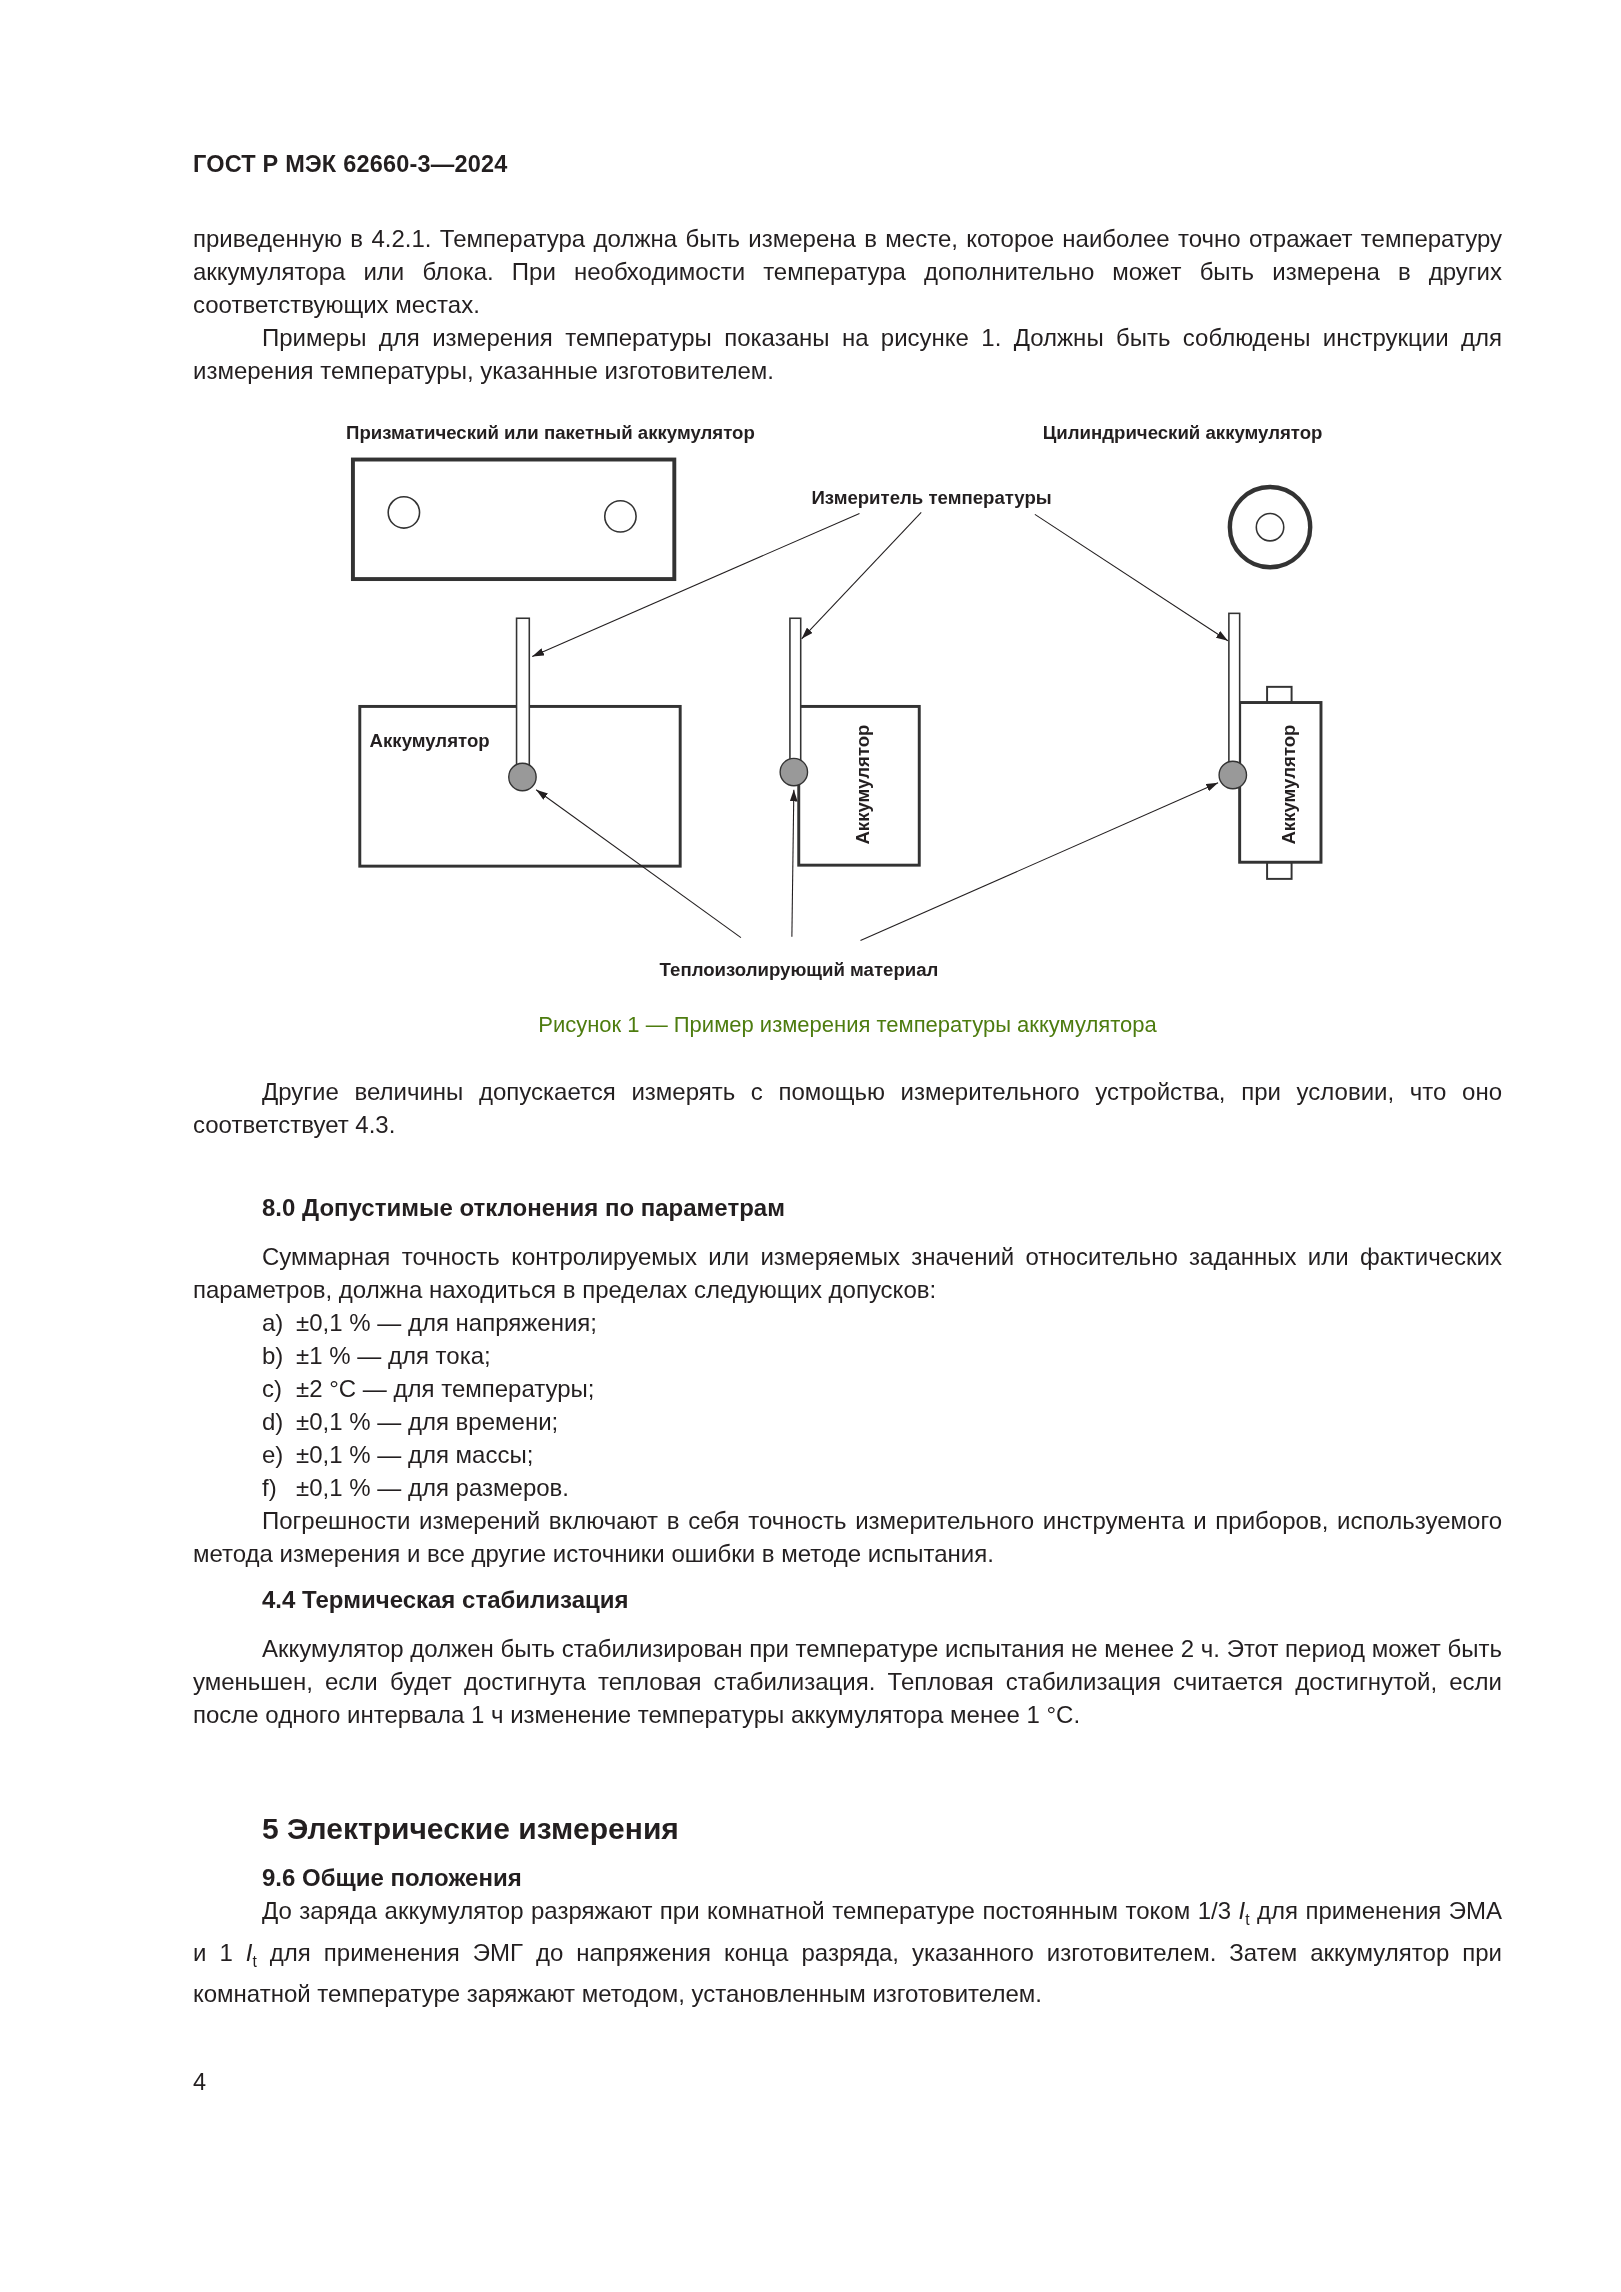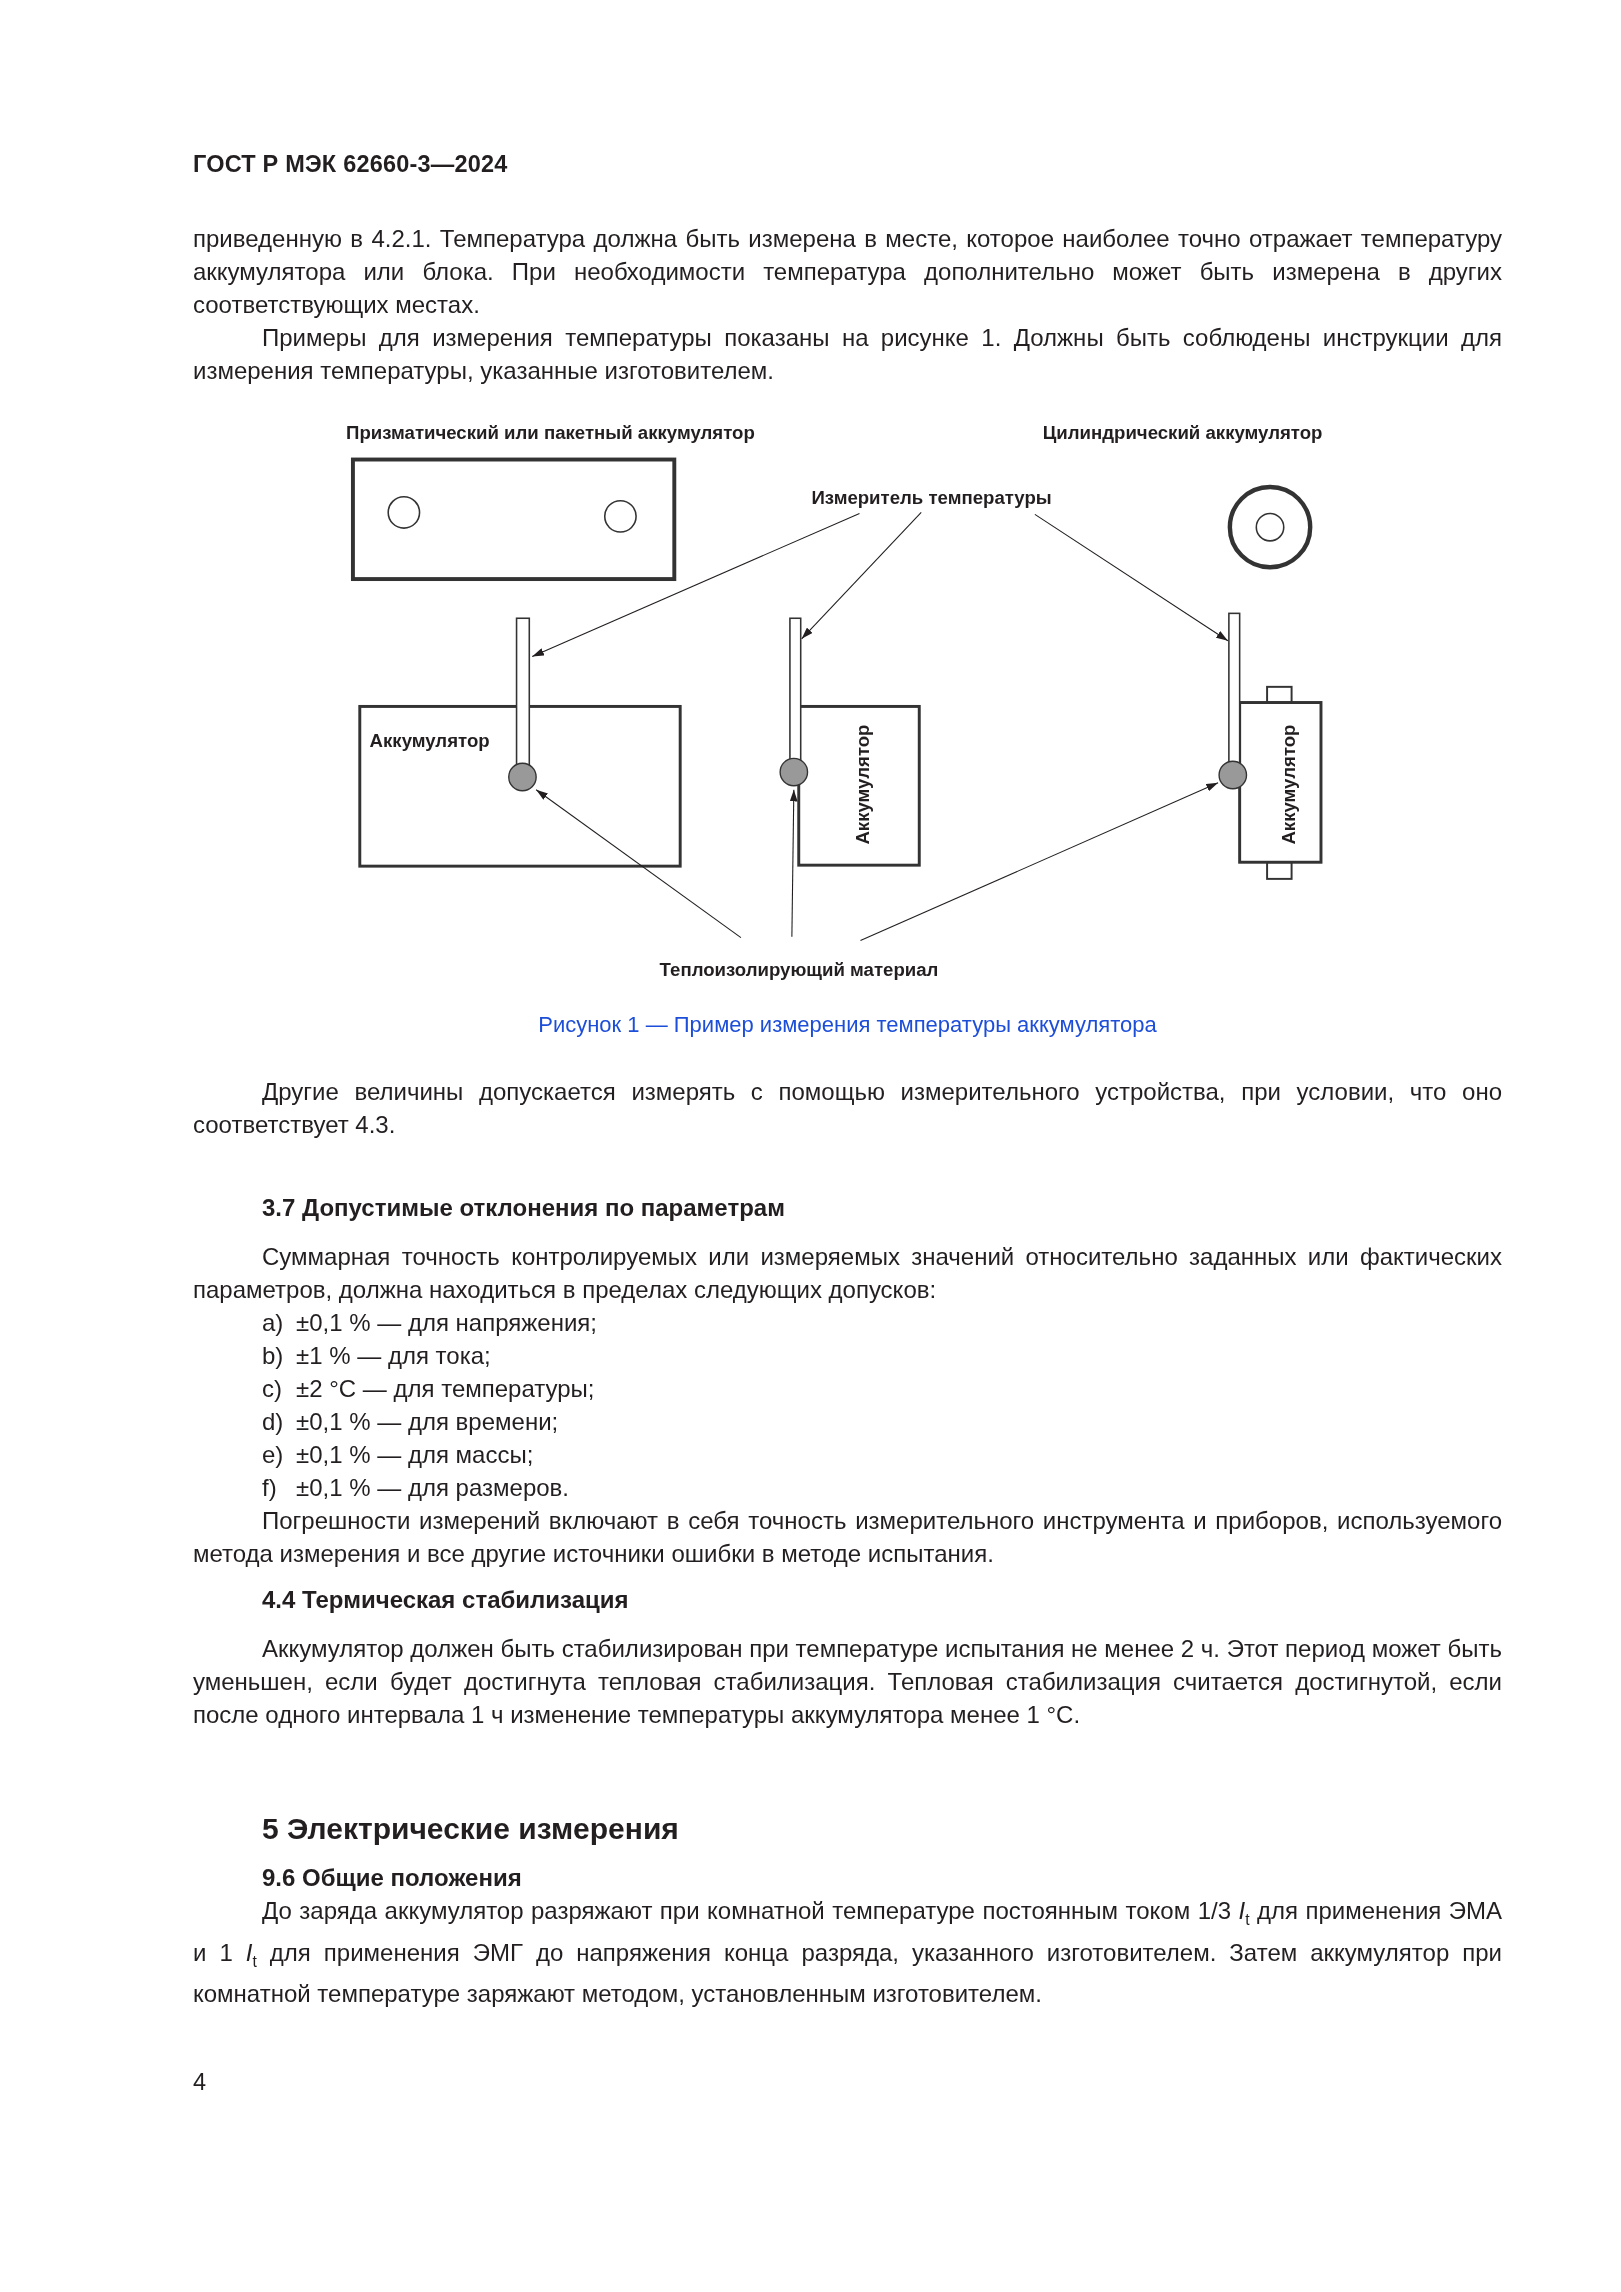--- a/index.html
+++ b/index.html
@@ -7,21 +7,21 @@
          font-family: "Liberation Sans", "DejaVu Sans", sans-serif; color: #231f20; }
   .page-header { position: absolute; left: 193px; top: 151px; font-size: 23.5px; font-weight: bold; letter-spacing: 0.2px; }
   .block { position: absolute; left: 193px; width: 1309px; font-size: 24px; line-height: 33px; }
   .p { margin: 0; text-align: justify; text-align-last: left; }
   .p.indent { text-indent: 69px; }
   .h { margin: 0; font-weight: bold; padding-left: 69px; font-size: 24px; }
   .h1 { margin: 0; font-weight: bold; padding-left: 69px; font-size: 30px; }
   .list { margin: 0; padding: 0; list-style: none; padding-left: 69px; }
   .list li { margin: 0; }
   .list .mark { display: inline-block; width: 27.4px; }
-  .caption { position: absolute; left: 193px; width: 1309px; top: 1012px; text-align: center; font-size: 22px; color: #1d4ed8; }
+  .caption { position: absolute; left: 193px; width: 1309px; top: 1012px; text-align: center; font-size: 22px; color: #4d7c0f; }
   .page-number { position: absolute; left: 193px; top: 2069px; font-size: 23.5px; }
   svg text { font-family: "Liberation Sans", "DejaVu Sans", sans-serif; font-weight: bold; fill: #231f20; }
   .sub { font-size: 15.7px; vertical-align: -5.9px; }
   i.var { font-style: italic; }
 </style>
 </head>
 <body>
 
 <div class="page-header">ГОСТ Р МЭК 62660-3—2024</div>
 
@@ -89,21 +89,21 @@
   </g>
 </svg>
 
 <div class="caption">Рисунок 1 — Пример измерения температуры аккумулятора</div>
 
 <div class="block" style="top:1075px;">
   <p class="p indent">Другие величины допускается измерять с помощью измерительного устройства, при условии, что оно соответствует 4.3.</p>
 </div>
 
 <div class="block" style="top:1191px;">
-  <h3 class="h">3.7  Допустимые отклонения по параметрам</h3>
+  <h3 class="h">8.0  Допустимые отклонения по параметрам</h3>
   <p class="p indent" style="margin-top:15.7px;">Суммарная точность контролируемых или измеряемых значений относительно заданных или фактических параметров, должна находиться в пределах следующих допусков:</p>
   <ul class="list">
     <li><span class="mark">a)</span> <span>±0,1 % — для напряжения;</span></li>
     <li><span class="mark">b)</span> <span>±1 % — для тока;</span></li>
     <li><span class="mark">c)</span> <span>±2 °C — для температуры;</span></li>
     <li><span class="mark">d)</span> <span>±0,1 % — для времени;</span></li>
     <li><span class="mark">e)</span> <span>±0,1 % — для массы;</span></li>
     <li><span class="mark">f)</span> <span>±0,1 % — для размеров.</span></li>
   </ul>
   <p class="p indent">Погрешности измерений включают в себя точность измерительного инструмента и приборов, используемого метода измерения и все другие источники ошибки в методе испытания.</p>

